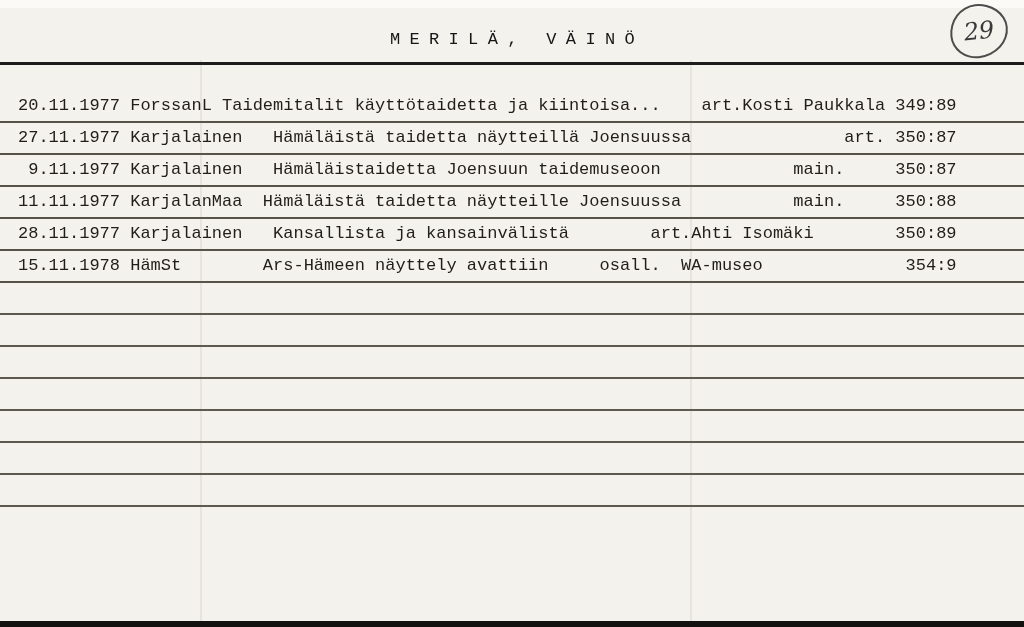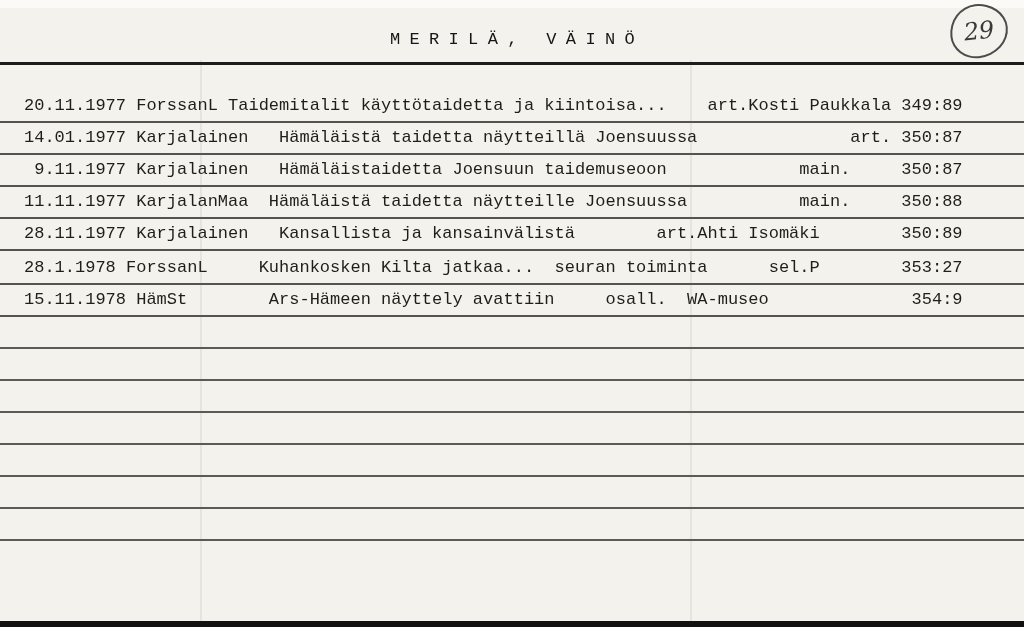--- a/index.html
+++ b/index.html
@@ -46,21 +46,21 @@
     font-style: italic;
     font-size: 24px;
     color: #3a3a3a;
     transform: rotate(-6deg);
     background: transparent;
   }
   .rows { margin-top: 26px; }
   .row {
     height: 30px;
     line-height: 30px;
-    padding-left: 24px;
+    padding-left: 18px;
     border-bottom: 2px solid #57544c;
     white-space: pre;
     font-size: 17px;
     color: #211e1a;
     overflow: hidden;
   }
   .row.group-gap { margin-top: 2px; }
   .row.empty { border-bottom: 2px solid #5d5a52; }
   .scan-edge-bar {
     position: absolute; left: 0; right: 0; bottom: 0;
@@ -78,25 +78,24 @@
   <div class="header">
     <span class="title">MERILÄ, VÄINÖ</span>
   </div>
 
   <div class="badge">
     <span>29</span>
   </div>
 
   <div class="rows">
     <div class="row">20.11.1977 ForssanL Taidemitalit käyttötaidetta ja kiintoisa...    art.Kosti Paukkala 349:89</div>
-    <div class="row">14.01.1977 Karjalainen   Hämäläistä taidetta näytteillä Joensuussa               art. 350:87</div>
+    <div class="row">27.11.1977 Karjalainen   Hämäläistä taidetta näytteillä Joensuussa               art. 350:87</div>
     <div class="row"> 9.11.1977 Karjalainen   Hämäläistaidetta Joensuun taidemuseoon             main.     350:87</div>
     <div class="row">11.11.1977 KarjalanMaa  Hämäläistä taidetta näytteille Joensuussa           main.     350:88</div>
     <div class="row">28.11.1977 Karjalainen   Kansallista ja kansainvälistä        art.Ahti Isomäki        350:89</div>
-    <div class="row group-gap">28.1.1978 ForssanL     Kuhankosken Kilta jatkaa...  seuran toiminta      sel.P        353:27</div>
     <div class="row">15.11.1978 HämSt        Ars-Hämeen näyttely avattiin     osall.  WA-museo              354:9</div>
     <div class="row empty"></div>
     <div class="row empty"></div>
     <div class="row empty"></div>
     <div class="row empty"></div>
     <div class="row empty"></div>
     <div class="row empty"></div>
     <div class="row empty"></div>
   </div>
 

